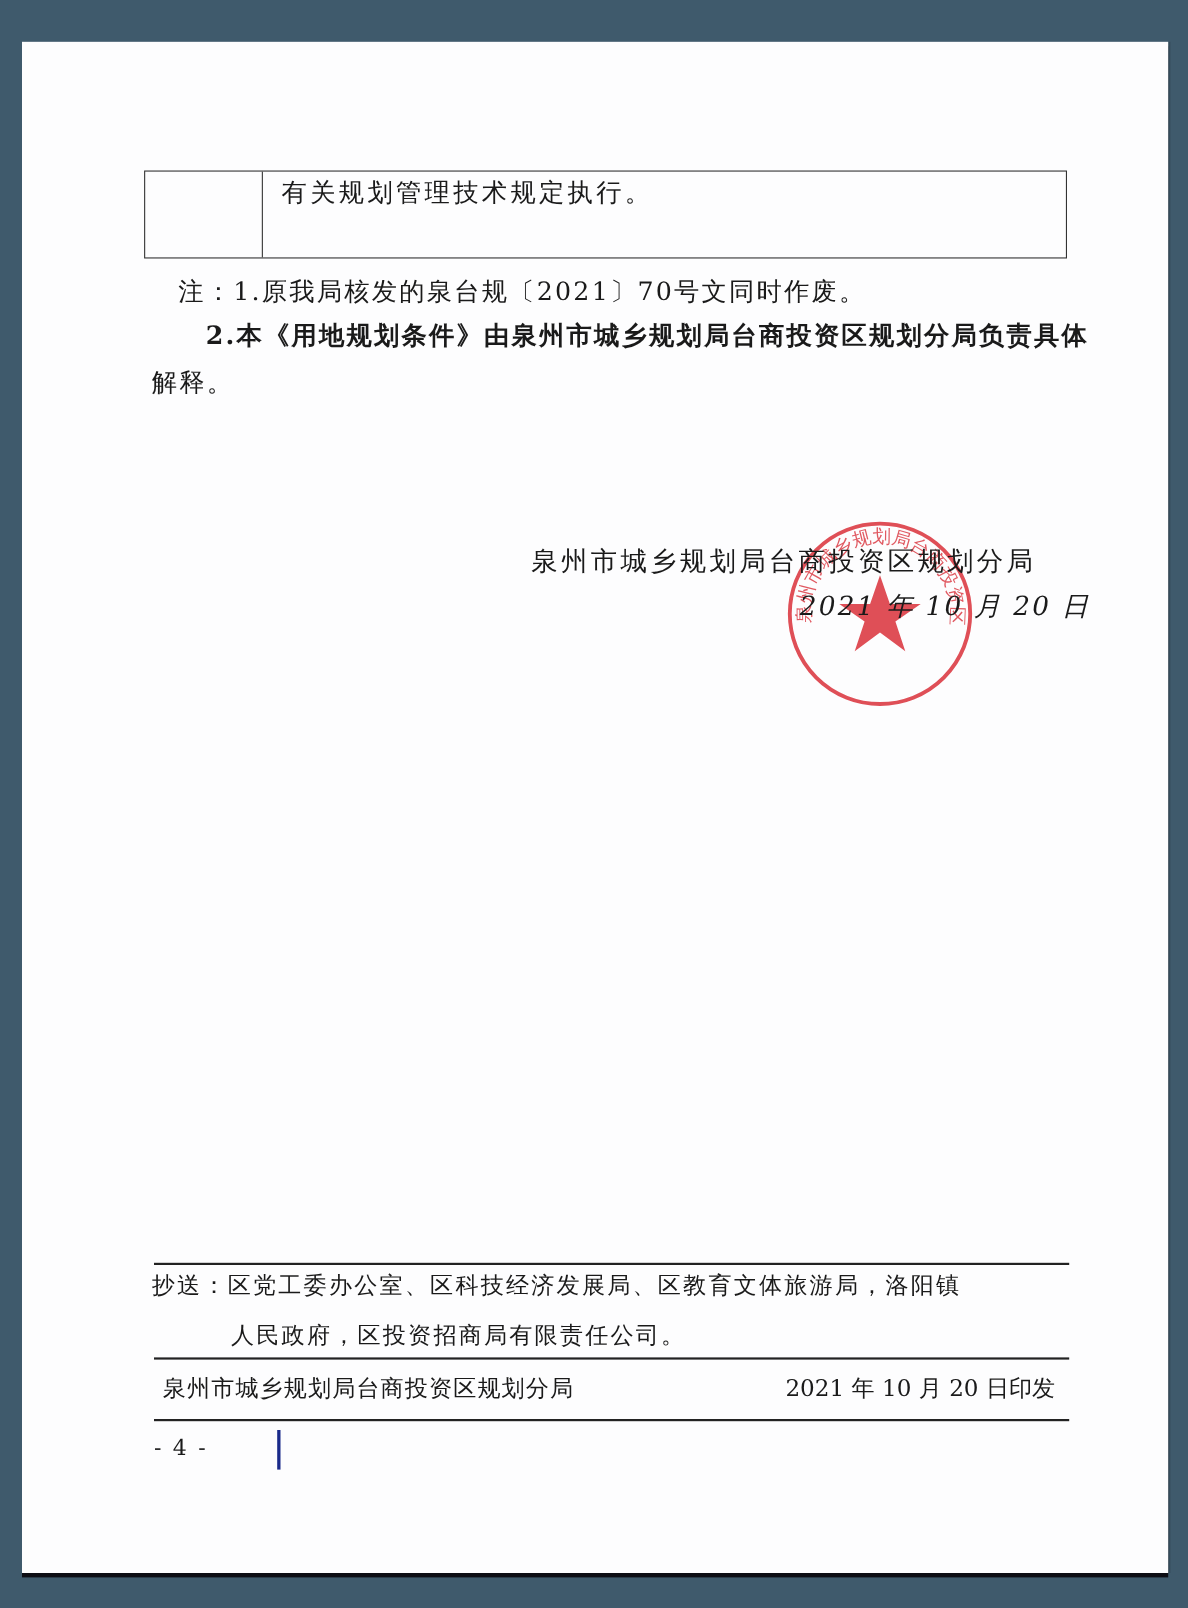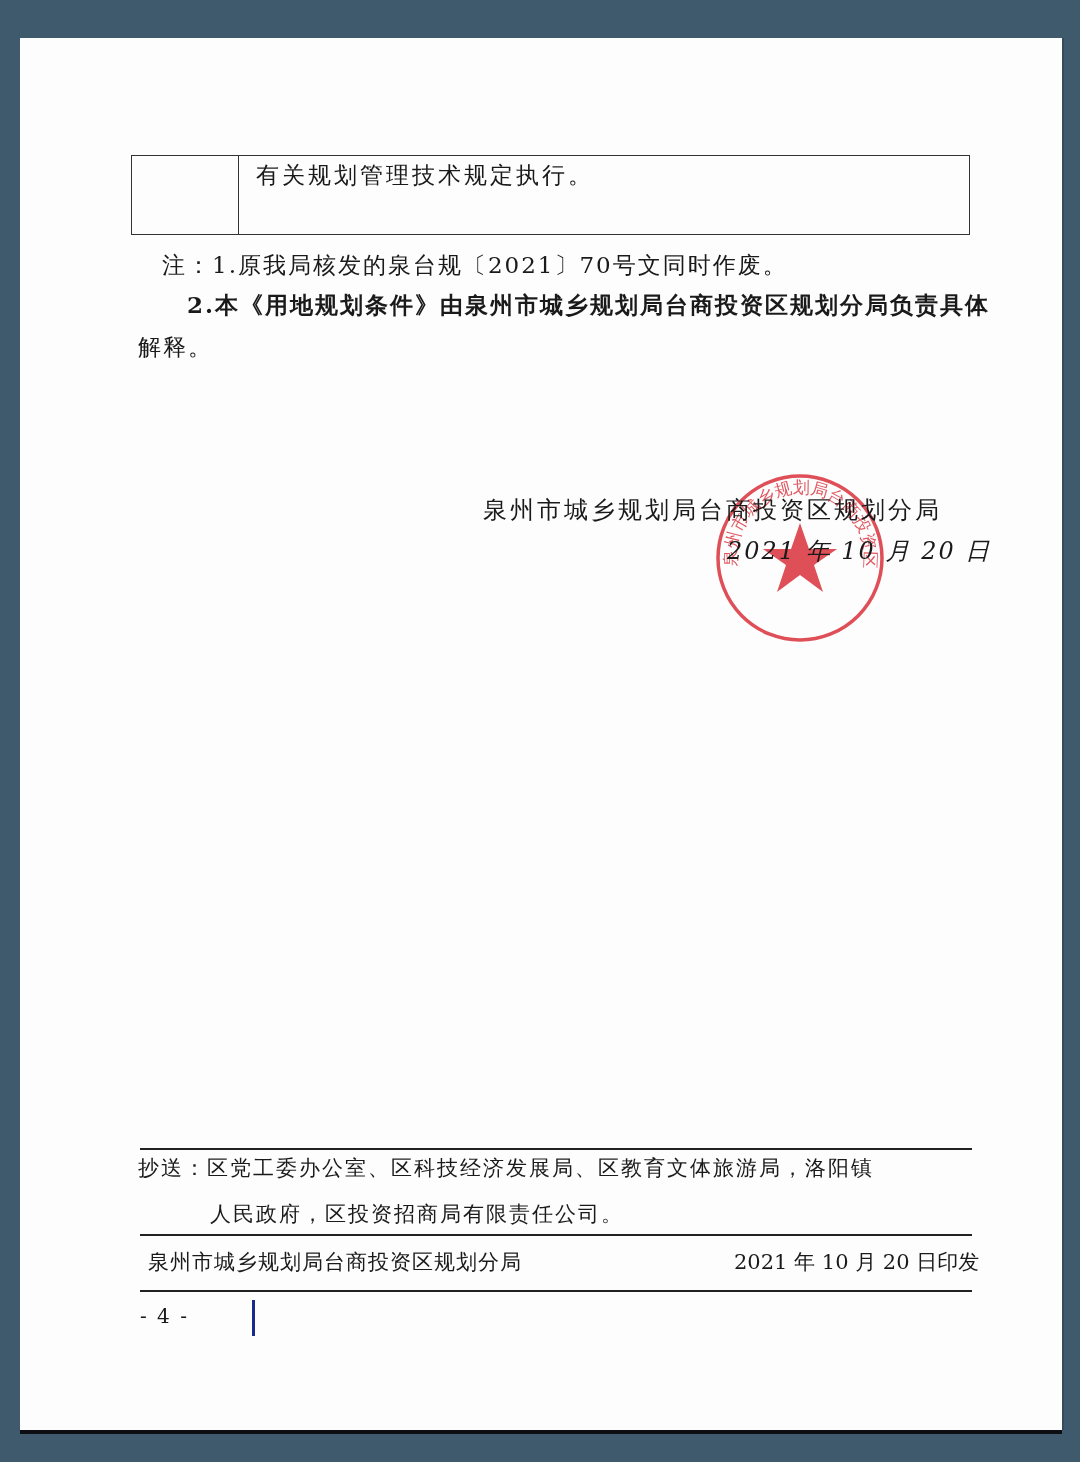--- a/index.html
+++ b/index.html
@@ -43,18 +43,18 @@
 
   <div class="abs line" style="left:463px;top:456px;font-size:24px;letter-spacing:3px;">泉州市城乡规划局台商投资区规划分局</div>
   <div class="abs line" style="left:707px;top:497px;font-size:24px;font-style:italic;">2021 年 10 月 20 日</div>
 
   <div class="rule" style="top:1110px;"></div>
   <div class="abs line" style="left:118px;top:1116px;font-size:21px;">抄送：区党工委办公室、区科技经济发展局、区教育文体旅游局，洛阳镇</div>
   <div class="abs line" style="left:190px;top:1162px;font-size:21px;">人民政府，区投资招商局有限责任公司。</div>
   <div class="rule" style="top:1196px;"></div>
 
   <div class="abs line" style="left:128px;top:1210px;font-size:21px;letter-spacing:1px;">泉州市城乡规划局台商投资区规划分局</div>
-  <div class="abs line" style="left:714px;top:1210px;font-size:21px;letter-spacing:0;">2021 年 10 月 20 日印发</div>
+  <div class="abs line" style="left:694px;top:1210px;font-size:21px;letter-spacing:0;">2021 年 10 月 20 日印发</div>
   <div class="rule" style="top:1252px;"></div>
 
   <div class="abs line" style="left:120px;top:1266px;font-size:20px;">- 4 -</div>
   <div class="bluebar"></div>
 </div>
 
 </body></html>

